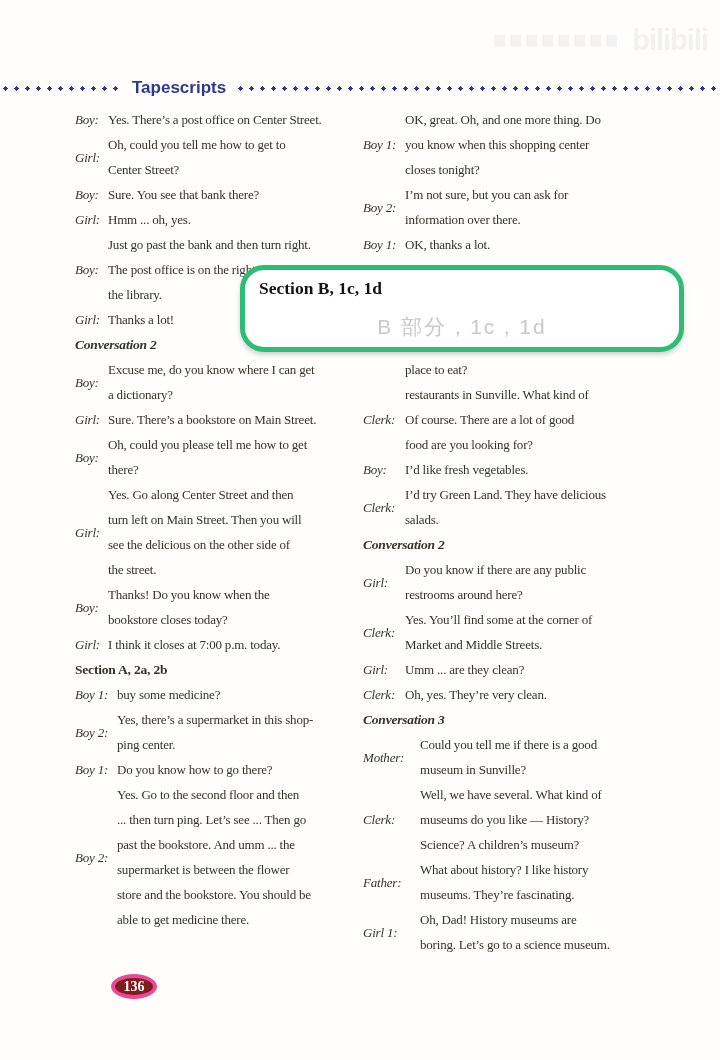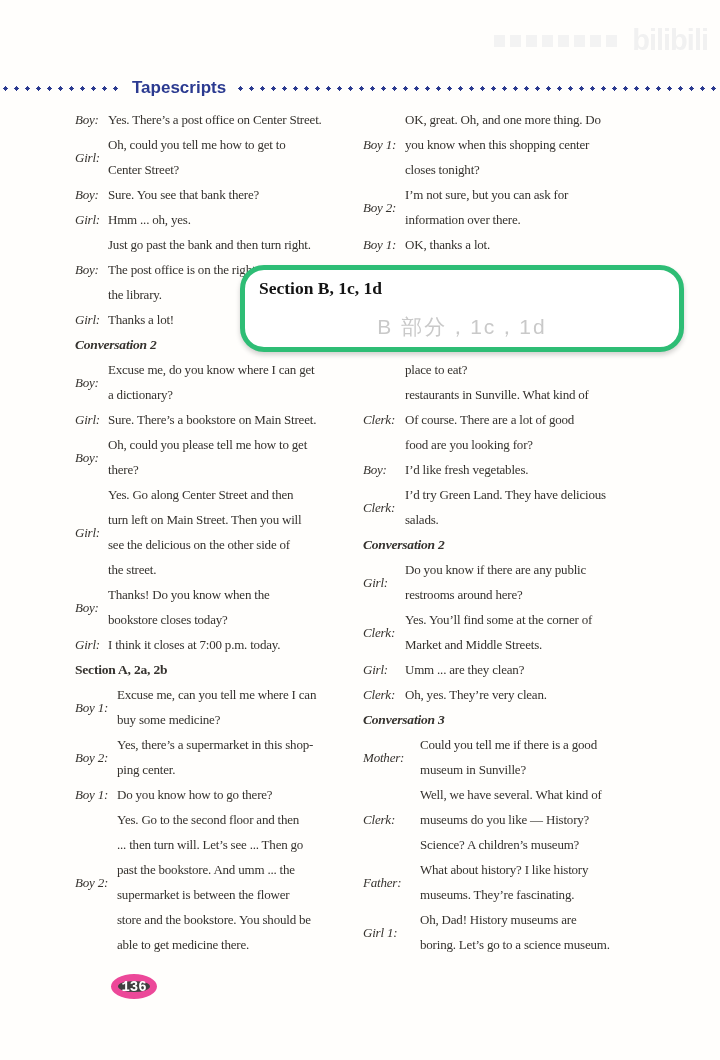--- a/index.html
+++ b/index.html
@@ -35,23 +35,23 @@
   
   .overlay-box{position:absolute;left:240px;top:265px;width:444px;height:87px;box-sizing:border-box;
     background:#ffffff;border:5px solid #2ebd75;border-radius:24px;z-index:5;
     box-shadow:0 3px 5px rgba(0,0,0,0.18);}
   .ov-title{margin:8px 0 0 14px;font-family:"Liberation Serif",serif;font-weight:bold;
     font-size:17.5px;color:#141414;letter-spacing:0;}
   .ov-sub{text-align:center;font-family:"Liberation Sans",sans-serif;font-size:21px;
     color:#c9c9c9;margin-top:14px;letter-spacing:2px;}
   
   .page-badge{position:absolute;left:111px;top:974px;width:46px;height:25px;box-sizing:border-box;
-    background:#404040;border:7px solid #ec4899;border-radius:50%;
+    background:#7f1d1d;border:4px solid #ec4899;border-radius:50%;
     display:flex;align-items:center;justify-content:center;
-    color:#ffffff;font-family:Liberation Mono, monospace;font-weight:bold;font-size:14px;letter-spacing:0;}
+    color:#ffffff;font-family:Liberation Serif, serif;font-weight:bold;font-size:14px;letter-spacing:0;}
 </style>
 </head>
 <body>
 
 <div class="page">
 
   <div class="watermark">
     <div class="wm-blur"></div>
     <span class="wm-logo">bilibili</span>
   </div>
@@ -142,42 +142,41 @@
       <div class="row">
         <span class="label" style="width: 33px;">Girl:</span>
         <div class="lines">
           <div class="ln">I think it closes at 7:00 p.m. today.</div>
         </div>
       </div>
       <div class="row heading section">Section A, 2a, 2b</div>
       <div class="row">
         <span class="label" style="width: 42px;">Boy 1:</span>
         <div class="lines">
-          <div class="ln">Excuse me, can you tell me where I can</div>
           <div class="ln">buy some medicine?</div>
         </div>
       </div>
       <div class="row">
         <span class="label" style="width: 42px;">Boy 2:</span>
         <div class="lines">
           <div class="ln">Yes, there’s a supermarket in this shop-</div>
           <div class="ln">ping center.</div>
         </div>
       </div>
       <div class="row">
         <span class="label" style="width: 42px;">Boy 1:</span>
         <div class="lines">
           <div class="ln">Do you know how to go there?</div>
         </div>
       </div>
       <div class="row">
         <span class="label" style="width: 42px;">Boy 2:</span>
         <div class="lines">
           <div class="ln">Yes. Go to the second floor and then</div>
-          <div class="ln">... then turn will. Let’s see ... Then go</div>
+          <div class="ln">... then turn ping. Let’s see ... Then go</div>
           <div class="ln">past the bookstore. And umm ... the</div>
           <div class="ln">supermarket is between the flower</div>
           <div class="ln">store and the bookstore. You should be</div>
           <div class="ln">able to get medicine there.</div>
         </div>
       </div>
     </div>
   <div id="col-right" class="col">
       <div class="row">
         <span class="label" style="width: 42px;">Boy 1:</span>

